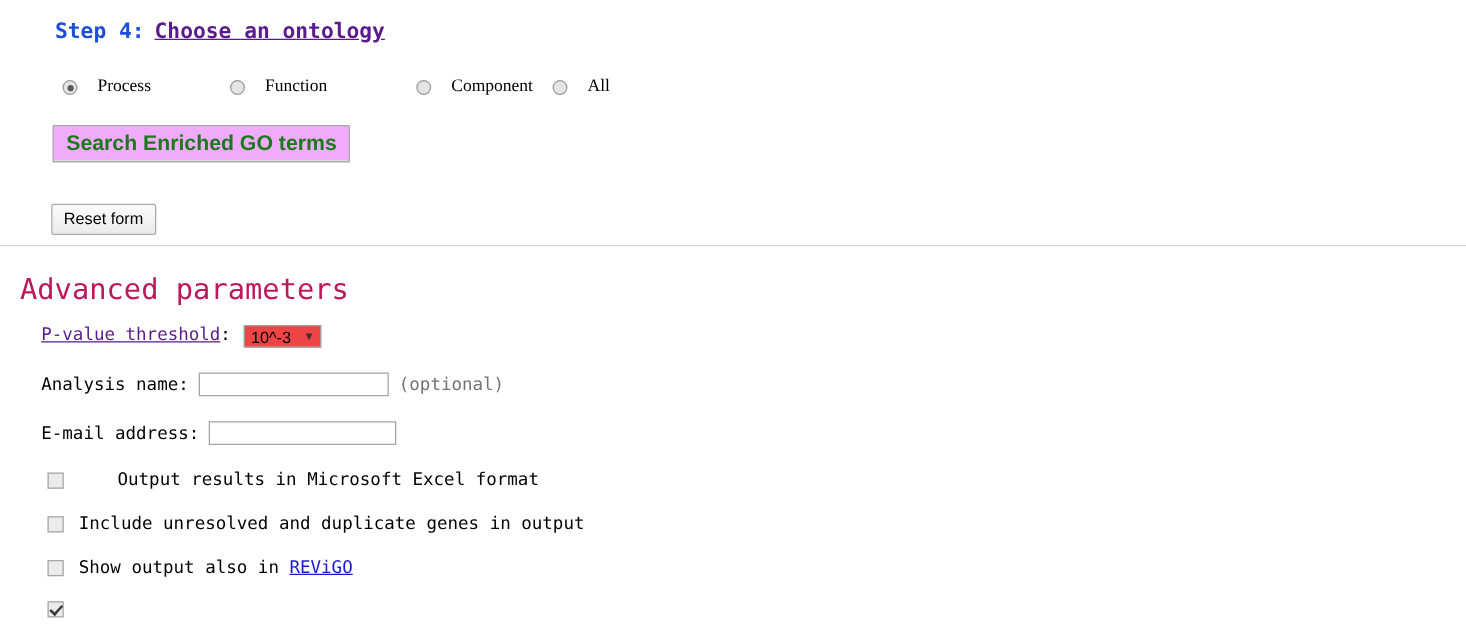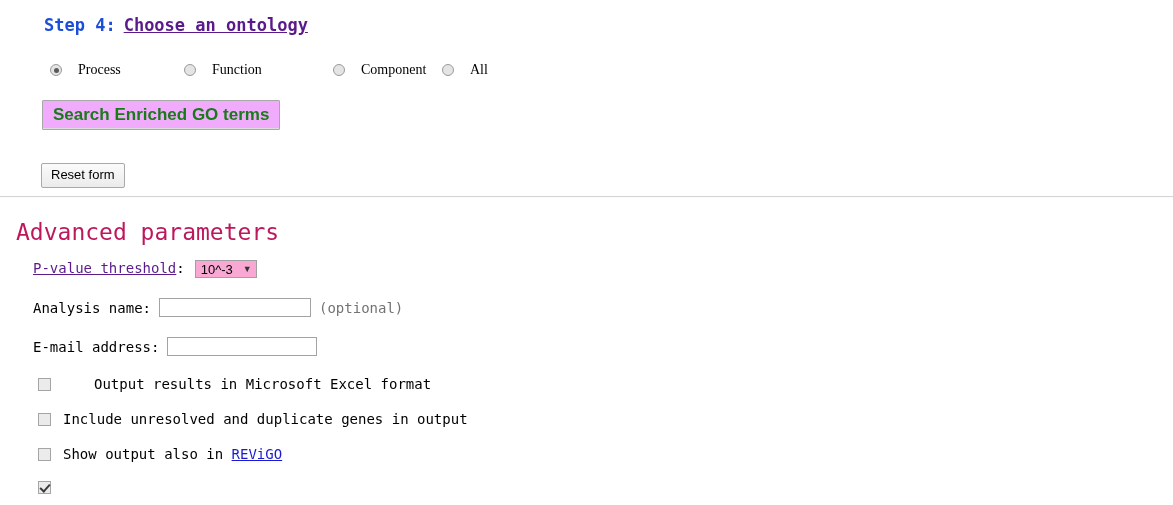--- a/index.html
+++ b/index.html
@@ -152,21 +152,21 @@
     font-size: 14px;
     cursor: pointer;
   }
   .pval-colon {
     font-size: 14px;
     color: #000;
   }
   .pval-select {
     margin-left: 10px;
     border: 1px solid #a0a0a0;
-    background: #f9a8d4;
+    background: #ef4444;
     font-family: "Liberation Sans", sans-serif;
     font-size: 13px;
     padding: 1px 2px 1px 5px;
     display: inline-flex;
     align-items: center;
     height: 18px;
     box-sizing: border-box;
     cursor: pointer;
   }
   .pval-select .caret {

